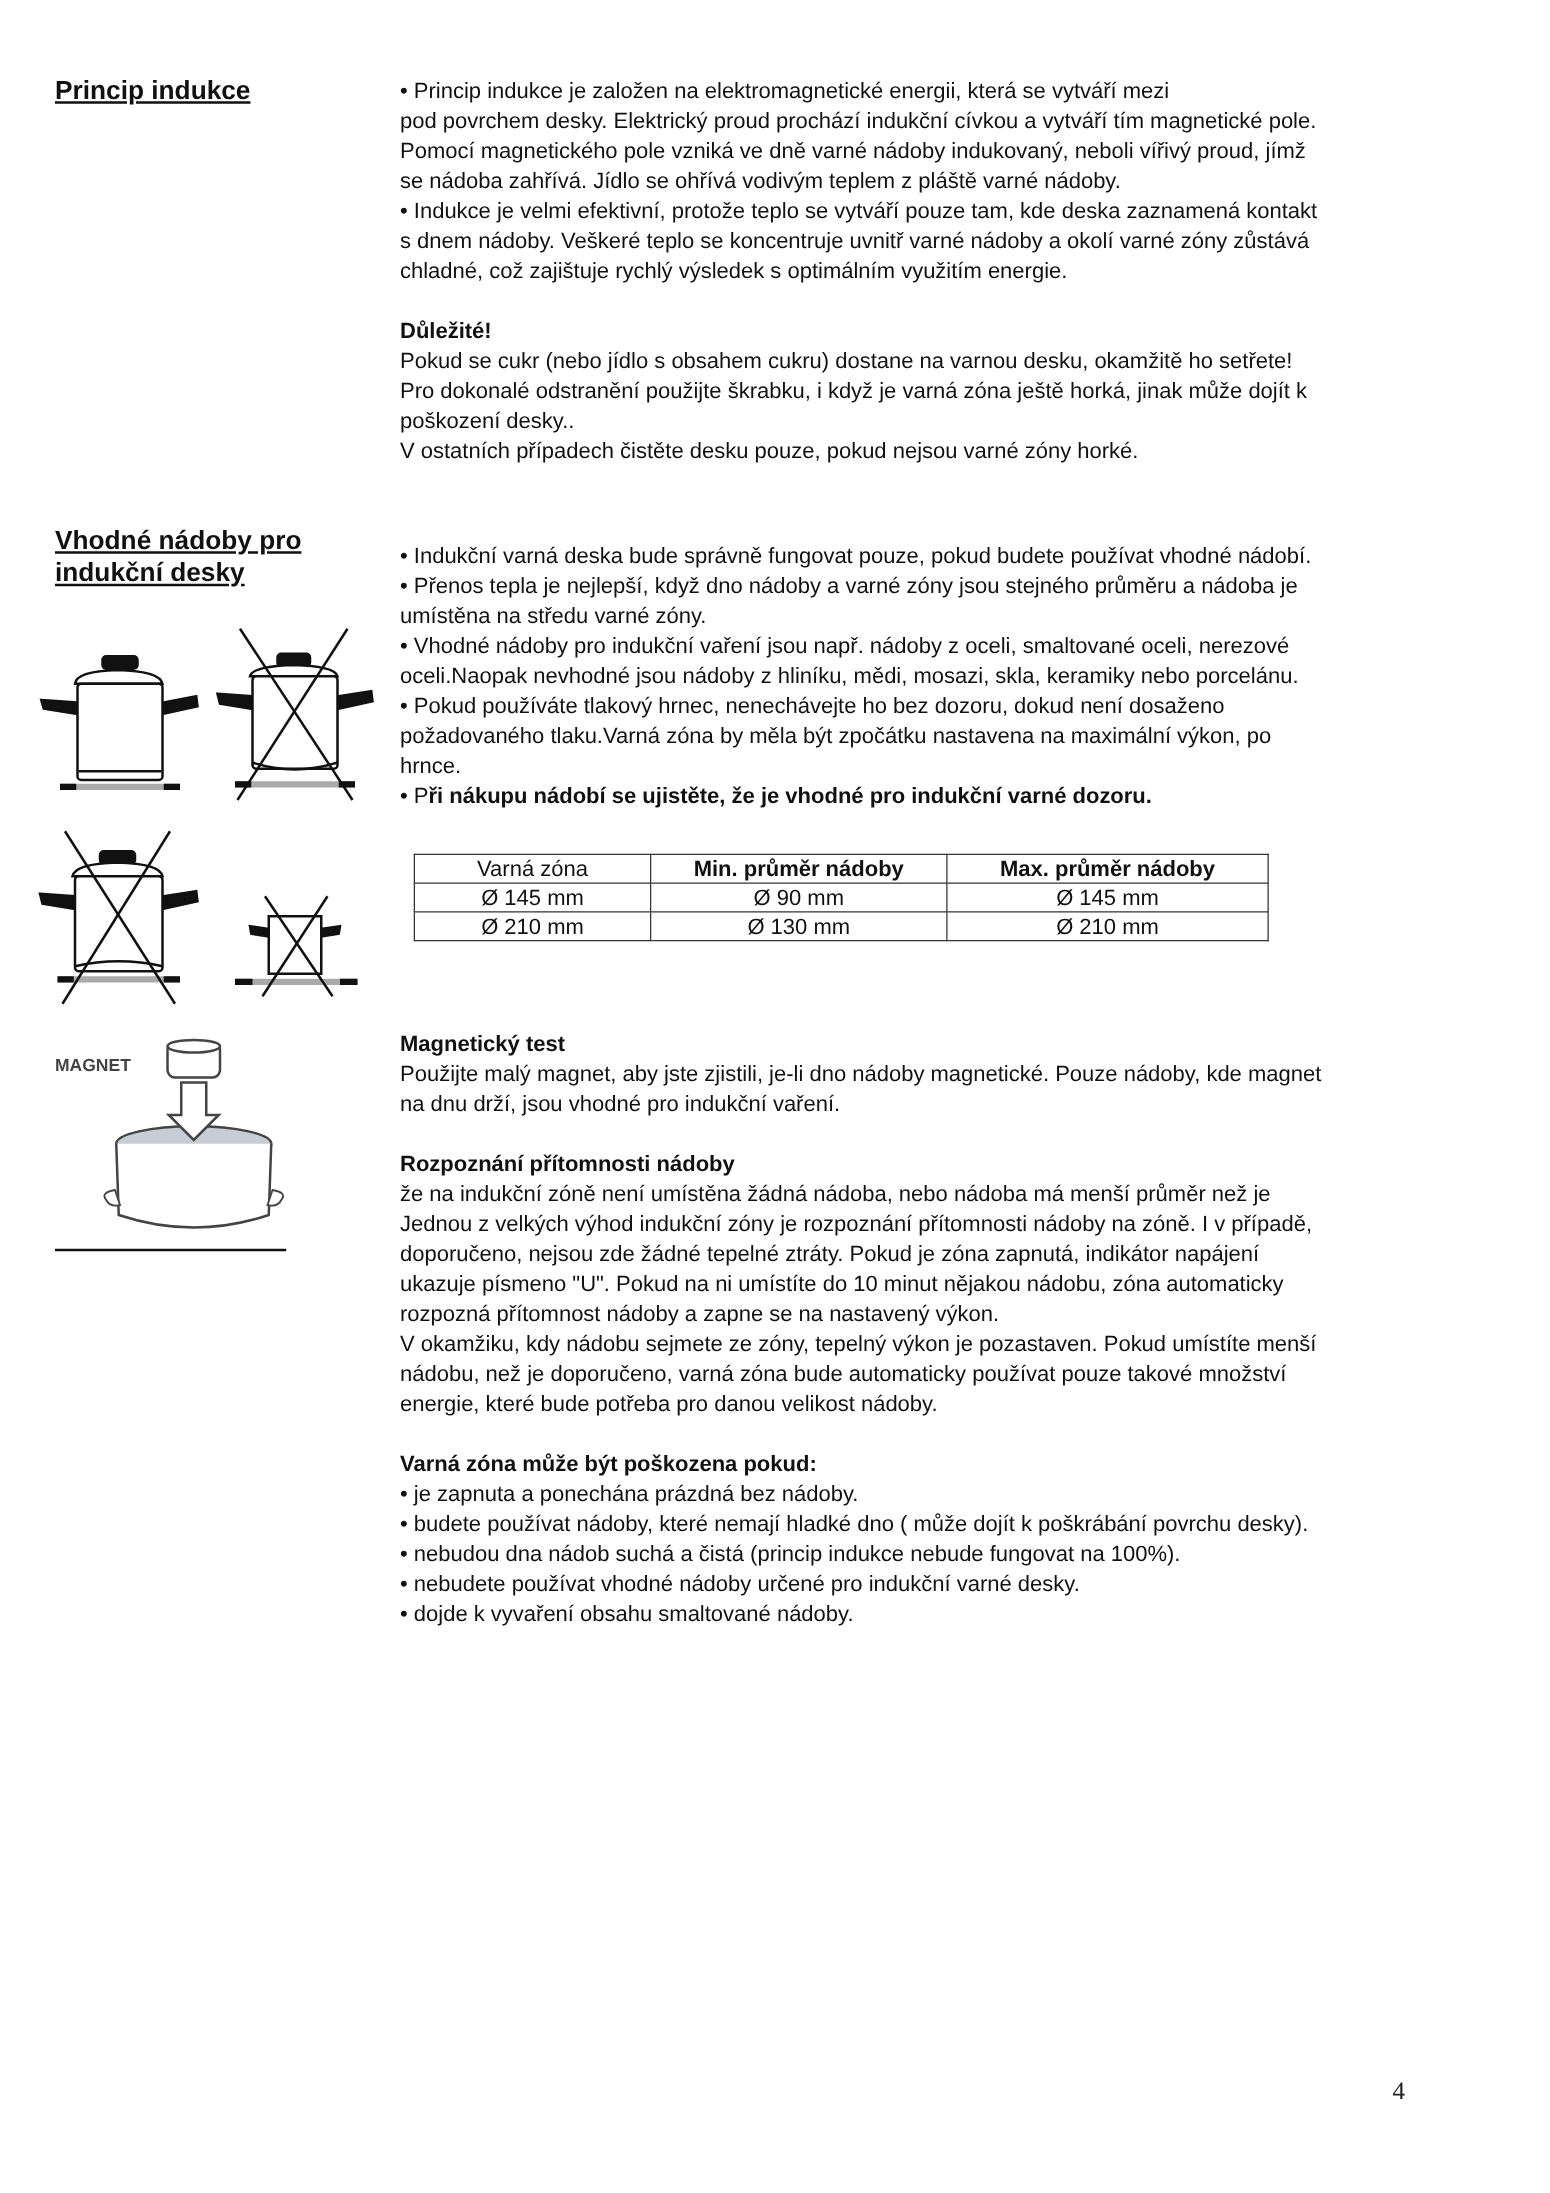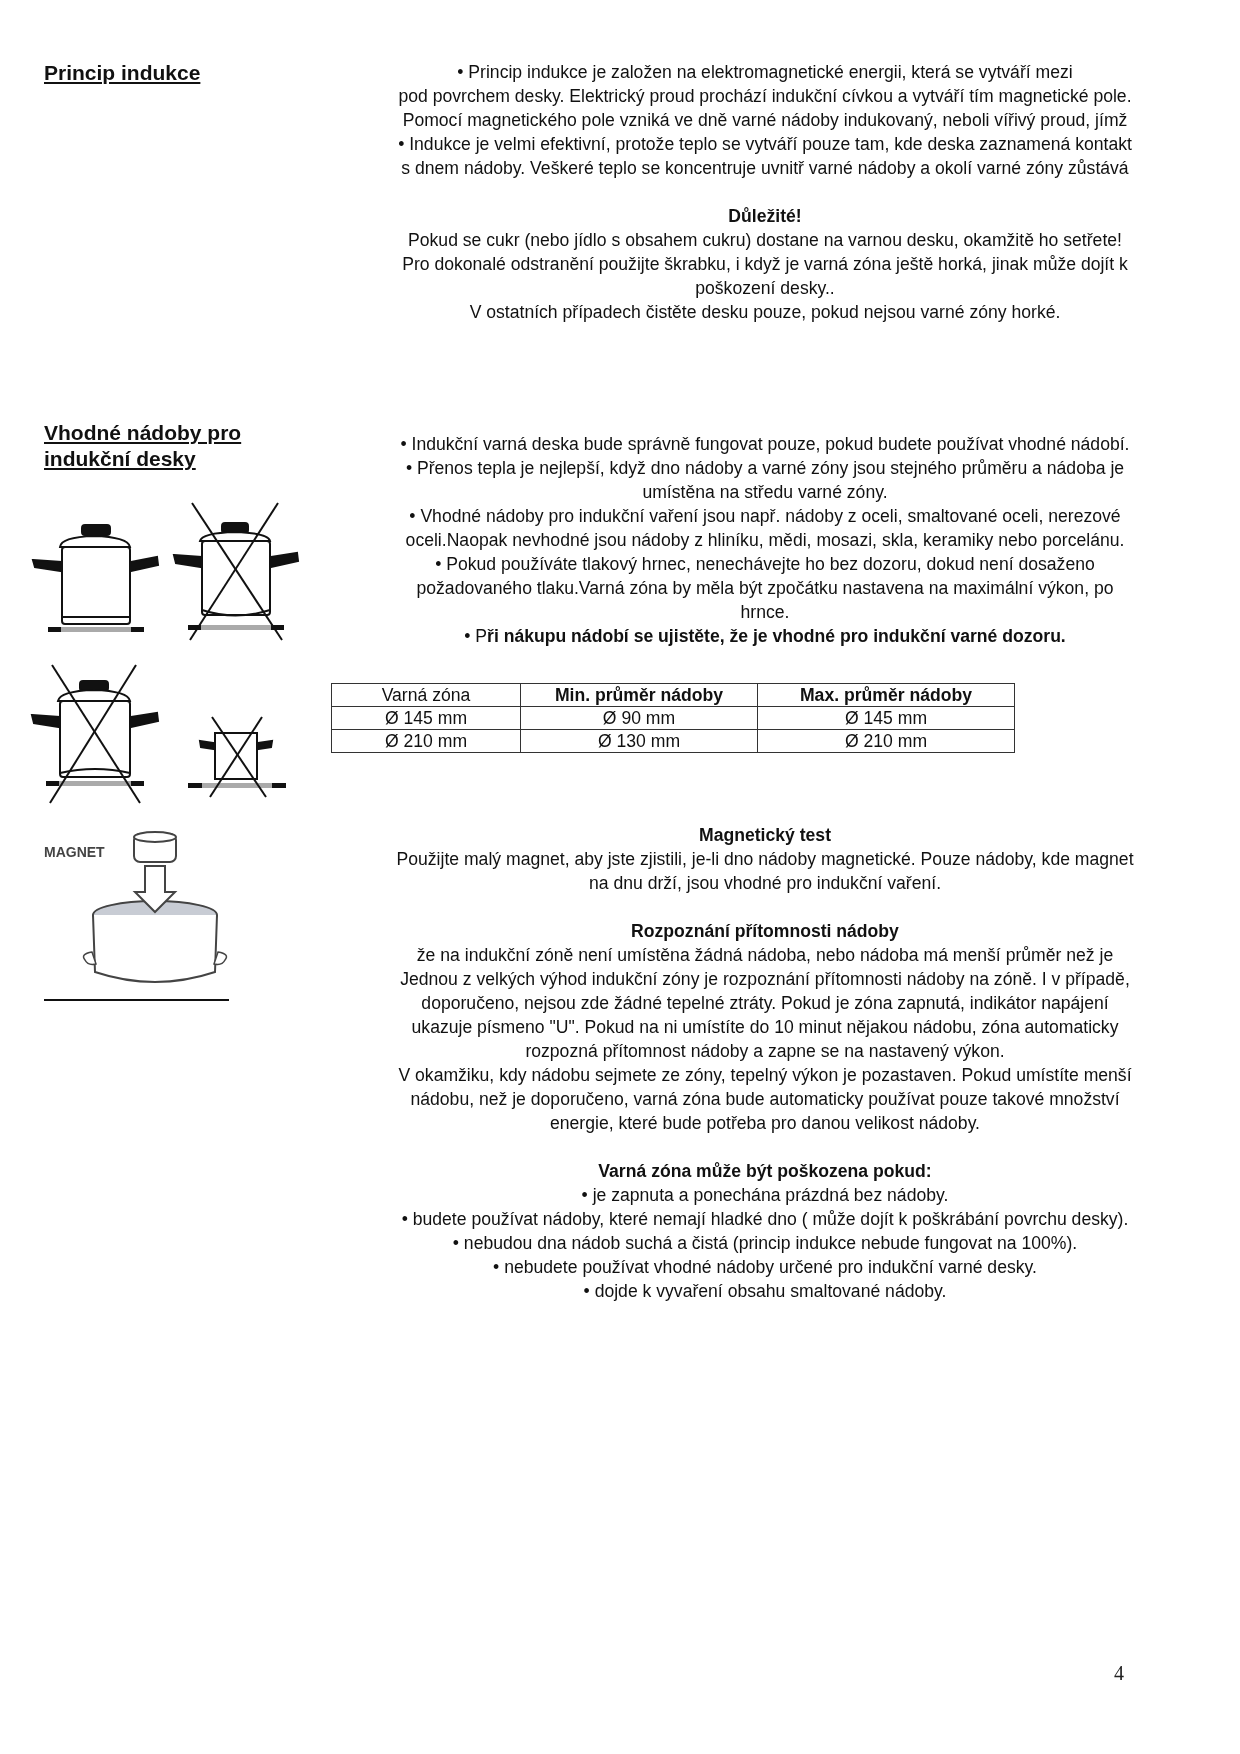--- a/index.html
+++ b/index.html
@@ -1,21 +1,21 @@
 <!DOCTYPE html>
 <html><head>
 <meta charset="utf-8">
 <style>
   html, body { margin: 0; padding: 0; background: #ffffff; }
   body { width: 1240px; height: 1754px; position: relative; overflow: hidden;
          font-family: "Liberation Sans", sans-serif; color: #111; }
   .page { position: absolute; left: 0; top: 0; width: 1240px; height: 1754px; }
   .side-title { position: absolute; left: 44px; font-weight: bold; font-size: 21px;
                 text-decoration: underline; line-height: 26px; color: #111; }
-  .col { position: absolute; left: 320px; width: 890px; font-size: 17.6px; line-height: 24px; text-align: center; }
+  .col { position: absolute; left: 320px; width: 890px; font-size: 17.6px; line-height: 24px; }
   .col p { margin: 0; }
   .bold { font-weight: bold; }
   .gap { height: 24px; }
   table.zones { position: absolute; left: 331px; top: 683px; border-collapse: collapse;
                 font-size: 17.6px; }
   table.zones td, table.zones th { border: 1.5px solid #333; padding: 0 4px; height: 22px;
                 text-align: center; line-height: 22px; }
   table.zones th { font-weight: normal; }
   table.zones th.b { font-weight: bold; }
   .illus { position: absolute; }
@@ -26,22 +26,24 @@
 </head>
 <body>
 
 <div class="page">
 
   <div class="side-title" style="top:60px;">Princip indukce</div>
   <div class="col" style="top:60px;">
     <p>• Princip indukce je založen na elektromagnetické energii, která se vytváří mezi</p>
     <p>pod povrchem desky. Elektrický proud prochází indukční cívkou a vytváří tím magnetické pole.</p>
     <p>Pomocí magnetického pole vzniká ve dně varné nádoby indukovaný, neboli vířivý proud, jímž</p>
+    <p>se nádoba zahřívá. Jídlo se ohřívá vodivým teplem z pláště varné nádoby.</p>
     <p>• Indukce je velmi efektivní, protože teplo se vytváří pouze tam, kde deska zaznamená kontakt</p>
     <p>s dnem nádoby. Veškeré teplo se koncentruje uvnitř varné nádoby a okolí varné zóny zůstává</p>
+    <p>chladné, což zajištuje rychlý výsledek s optimálním využitím energie.</p>
     <div class="gap"></div>
     <p class="bold">Důležité!</p>
     <p>Pokud se cukr (nebo jídlo s obsahem cukru) dostane na varnou desku, okamžitě ho setřete!</p>
     <p>Pro dokonalé odstranění použijte škrabku, i když je varná zóna ještě horká, jinak může dojít k</p>
     <p>poškození desky..</p>
     <p>V ostatních případech čistěte desku pouze, pokud nejsou varné zóny horké.</p>
   </div>
 
   <div class="side-title" style="top:420px;">
     <div>Vhodné nádoby pro</div>

